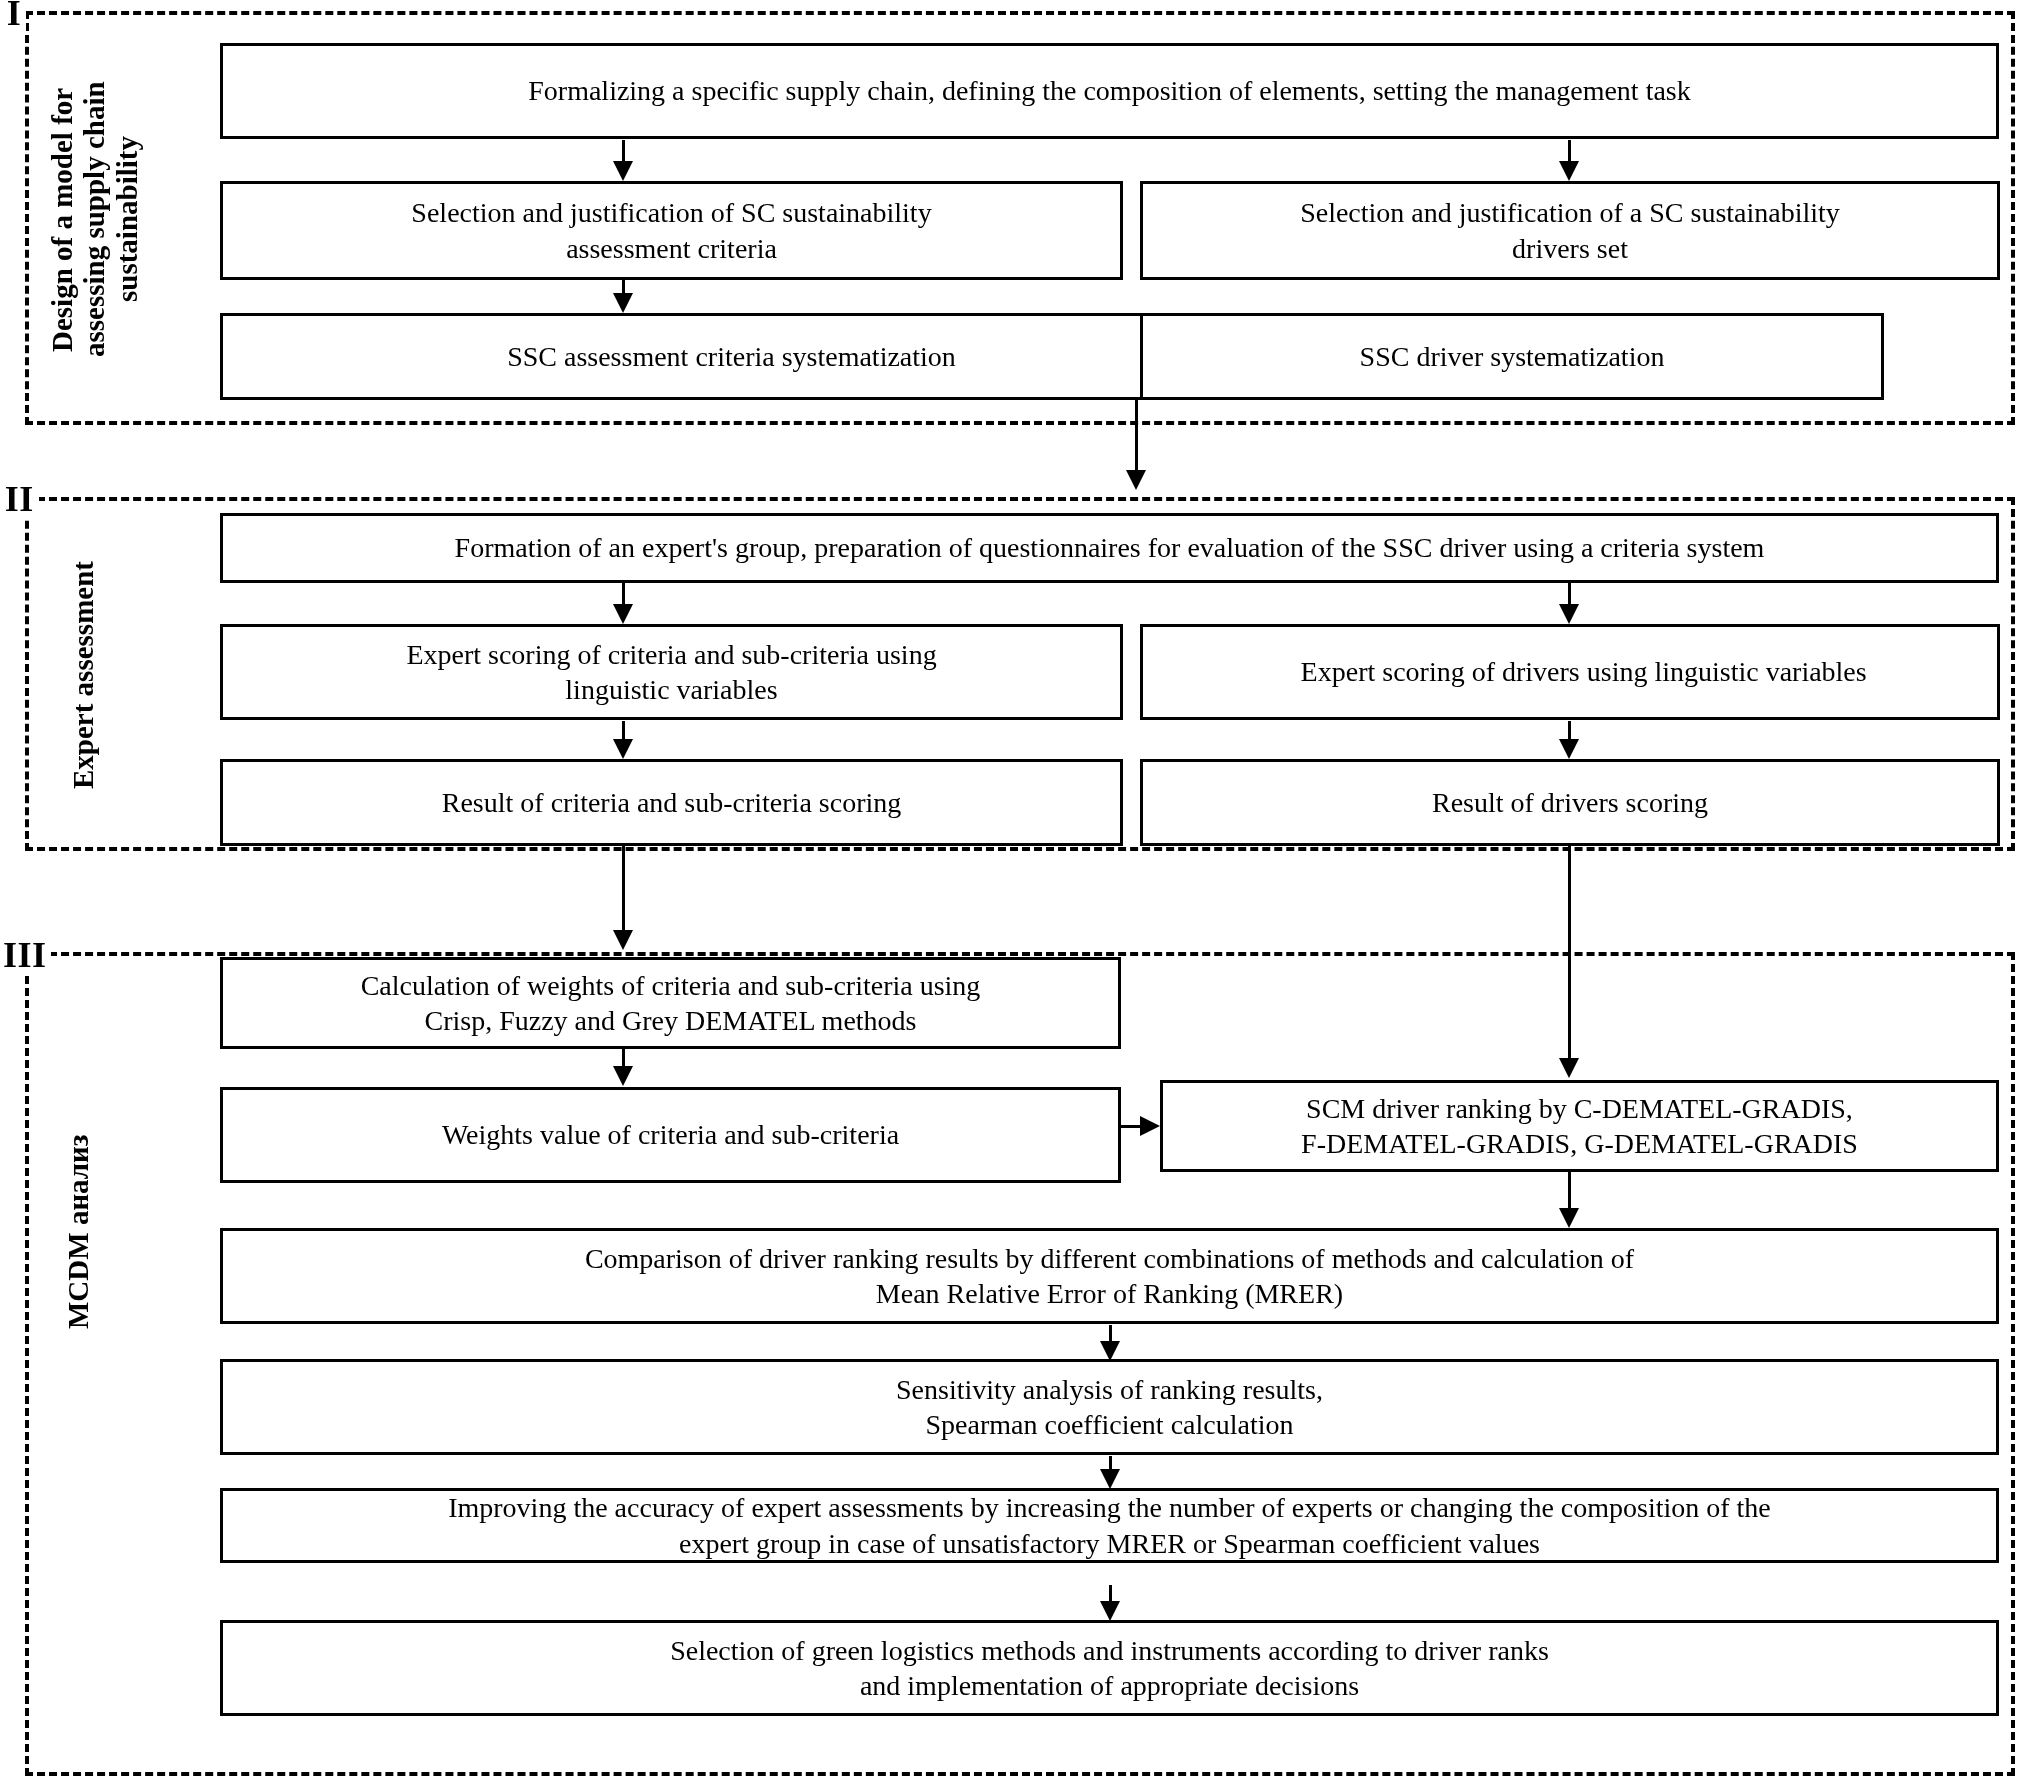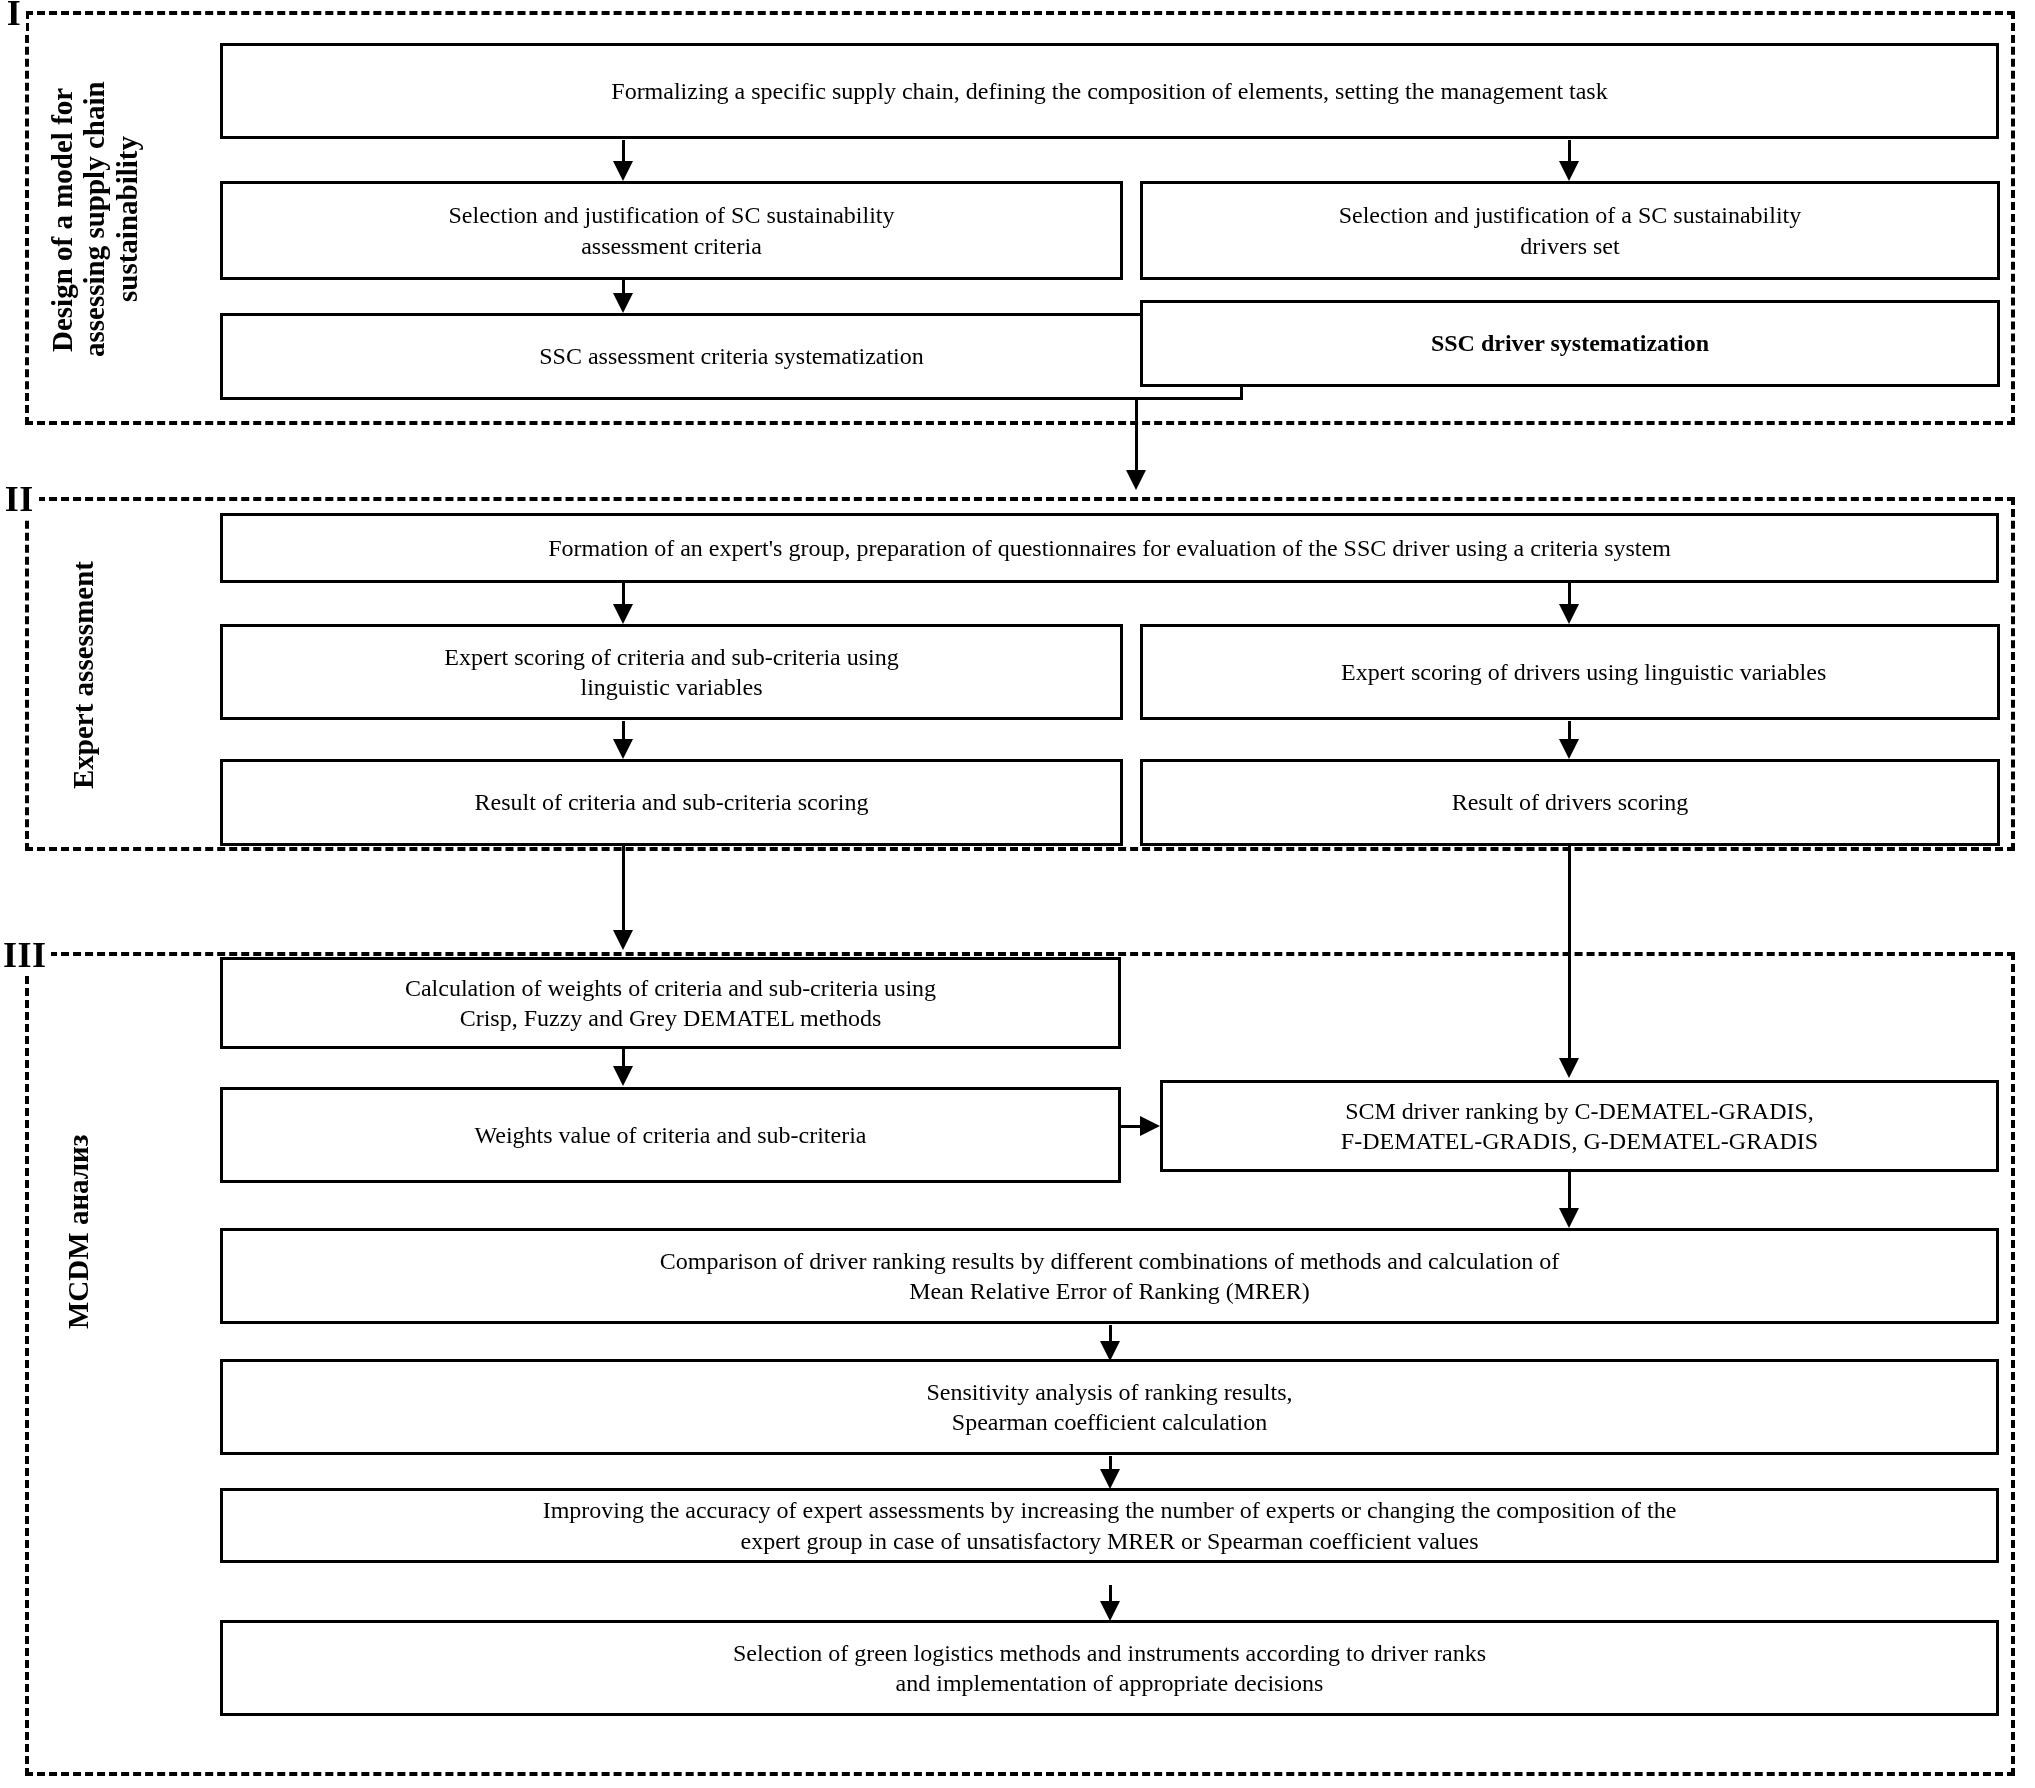--- a/index.html
+++ b/index.html
@@ -53,21 +53,21 @@
   
   .node {
     position: absolute;
     box-sizing: border-box;
     border: 3.4px solid #000000;
     background: #ffffff;
     display: flex;
     align-items: center;
     justify-content: center;
     text-align: center;
-    font-size: 24px;
+    font-size: 28px;
     line-height: 1.26;
     padding: 1.9px 8.7px;
     white-space: pre-line;
     font-family: "Liberation Serif", "DejaVu Serif", serif;
   }
 
   
   .vline {
     position: absolute;
     width: 2.9px;
@@ -109,21 +109,21 @@
   <div class="node" style="left:220px; top:43px; width:1779px; height:96px;">Formalizing a specific supply chain, defining the composition of elements, setting the management task</div>
 
   <div class="node" style="left:1140px; top:181px; width:860px; height:99px;">Selection and justification of a SC sustainability
 drivers set</div>
 
   <div class="node" style="left:220px; top:181px; width:903px; height:99px;">Selection and justification of SC sustainability
 assessment criteria</div>
 
   <div class="node" style="left:220px; top:313px; width:1023px; height:87px;">SSC assessment criteria systematization</div>
 
-  <div class="node" style="left:1140px; top:300px; width:860px; height:87px;font-weight:bold;">SSC driver systematization</div>
+  <div class="node" style="left:1140px; top:313px; width:744px; height:87px;">SSC driver systematization</div>
 
   <div class="vline" style="left:622px; top:140px; width:2.9px; height:22px;"></div>
   <div class="arrow-down" style="left:613px; top:161px;"></div>
 
   <div class="vline" style="left:1568px; top:140px; width:2.9px; height:22px;"></div>
   <div class="arrow-down" style="left:1559px; top:161px;"></div>
 
   <div class="vline" style="left:622px; top:280px; width:2.9px; height:14.5px;"></div>
   <div class="arrow-down" style="left:613px; top:293px;"></div>
 

